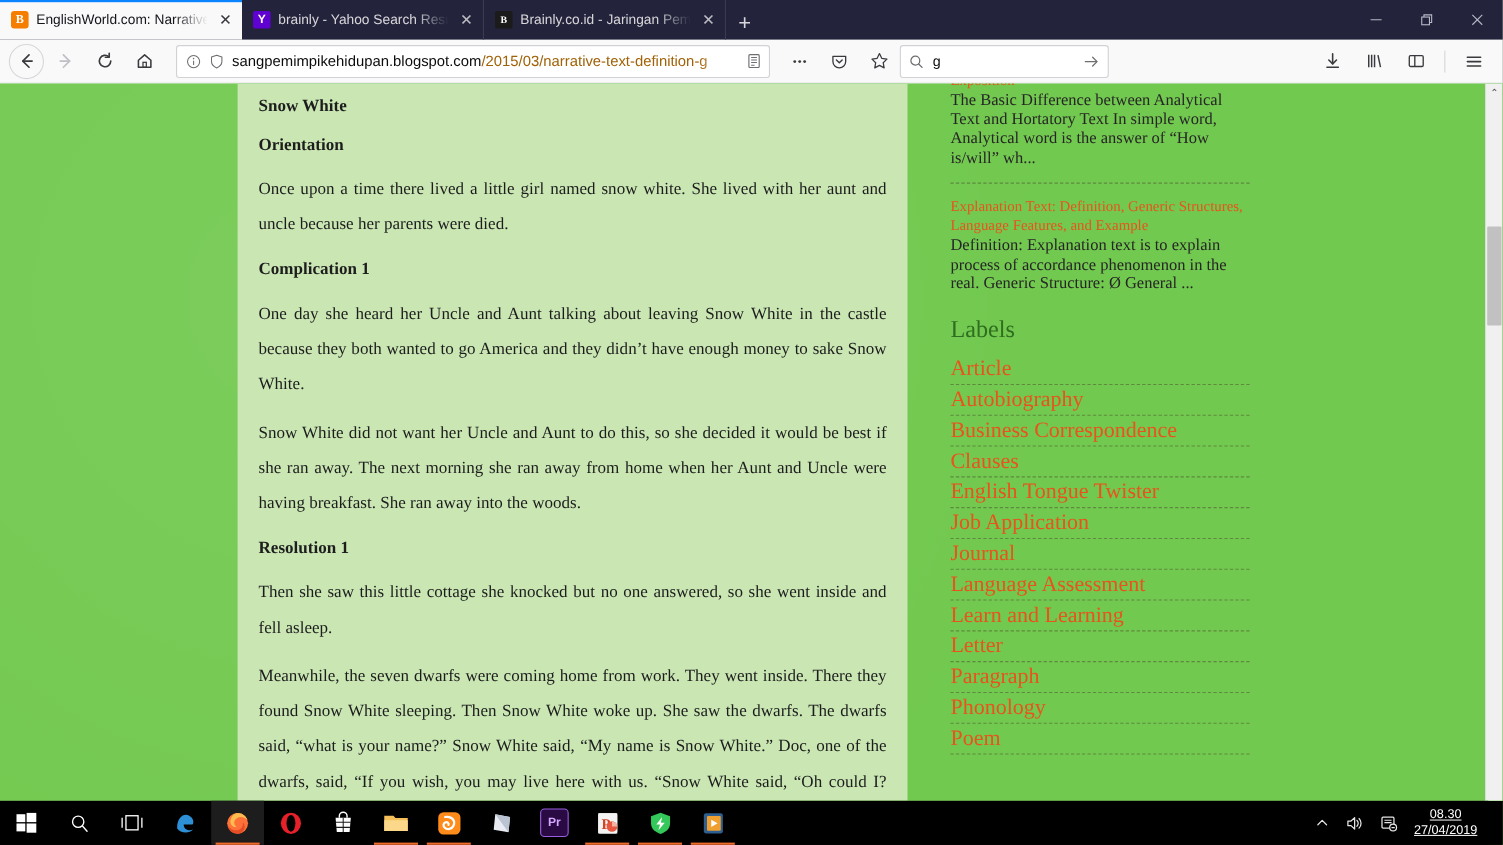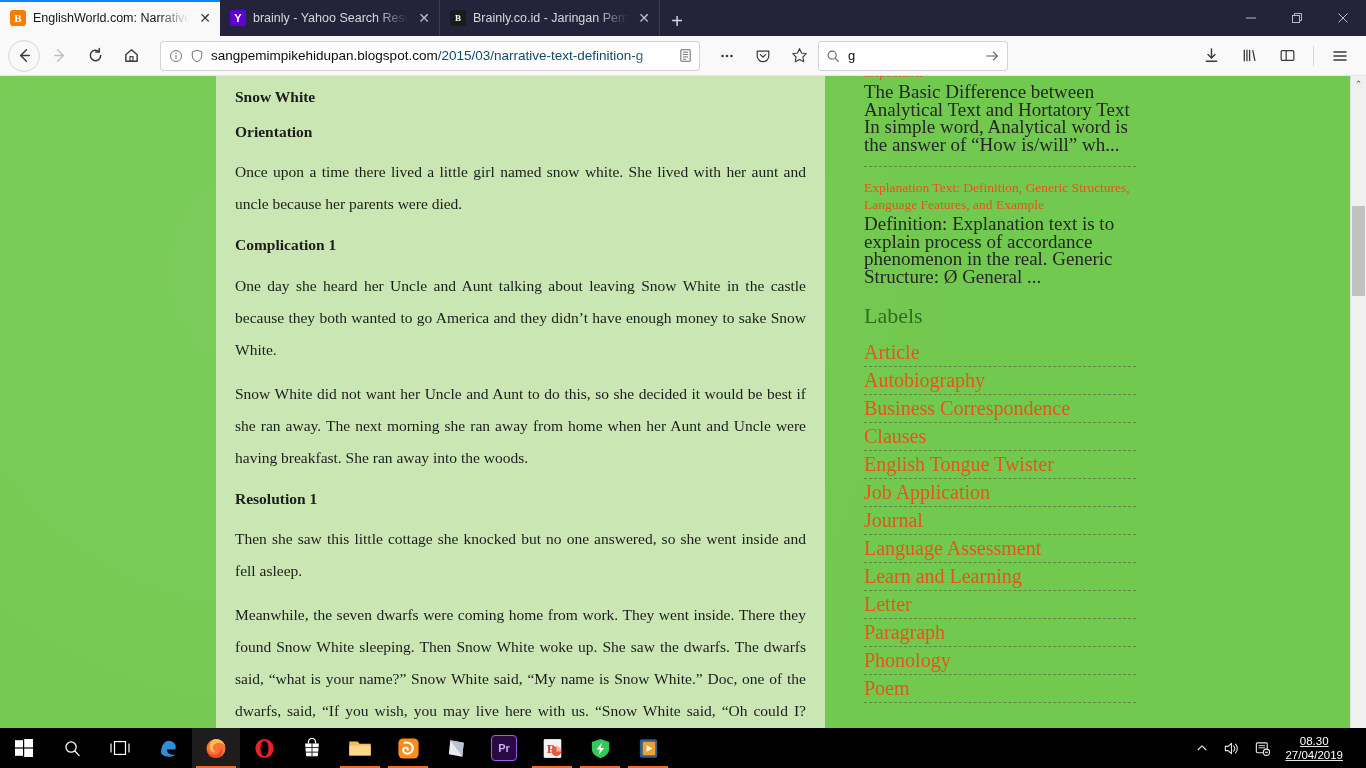--- a/index.html
+++ b/index.html
@@ -123,21 +123,21 @@
   }
   .urlbar .urltext {
     flex: 1 1 auto;
     font-size: 13.5px;
     color: #0c0c0d;
     white-space: nowrap;
     overflow: hidden;
     -webkit-mask-image: linear-gradient(to right, #000 92%, transparent 100%);
     mask-image: linear-gradient(to right, #000 92%, transparent 100%);
   }
-  .urltext .dim { color: #0c4a6e; }
+  .urltext .dim { color: #a16207; }
   .ubicon { flex: none; color: #6d6d72; display: flex; align-items: center; }
   .searchbar {
     width: 190px;
     height: 30px;
     background: #fff;
     border: 1px solid #d2d2d6;
     border-radius: 3px;
     display: flex; align-items: center;
     padding: 0 7px;
     gap: 8px;
@@ -200,21 +200,21 @@
   .post-snip { padding-top: 0; }
   .snip-title {
     color: #e8541b;
     font-size: 13.5px;
     line-height: 17px;
     font-weight: 400;
   }
   .snip-title.clipped { margin-top: -12px; }
   .snip-body {
     color: #262626;
-    font-size: 19px;
+    font-size: 15px;
     line-height: 17.5px;
     margin-top: 2px;
   }
   .dashsep {
     border-top: 1px dashed #5e8a3f;
     margin: 13px 0 12px 0;
     height: 0;
   }
   .labels-head {
     color: #2f6e1f;

